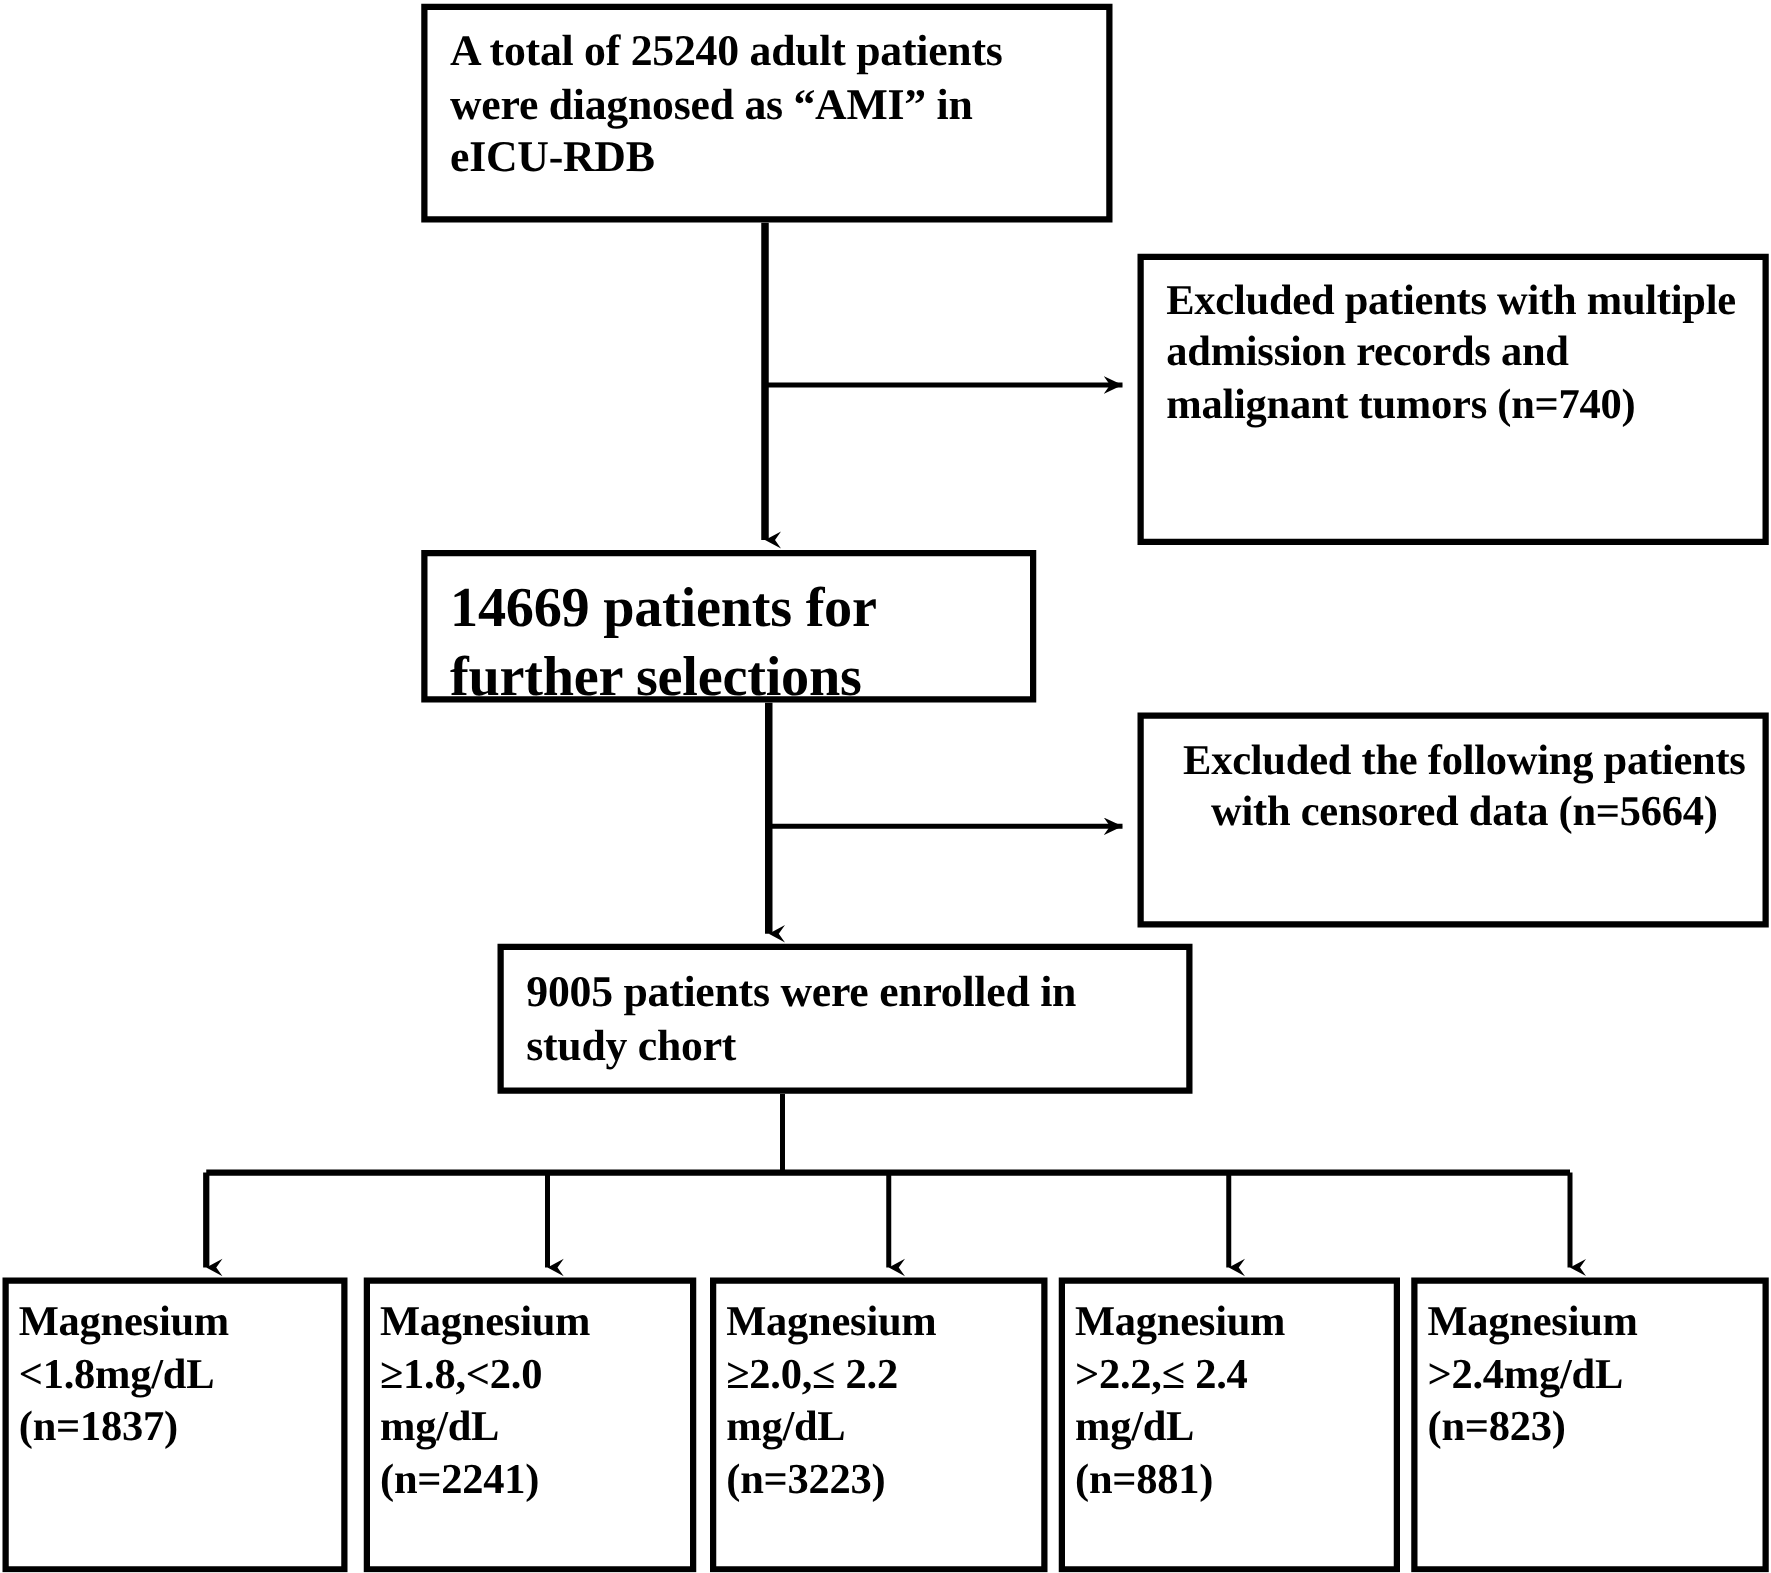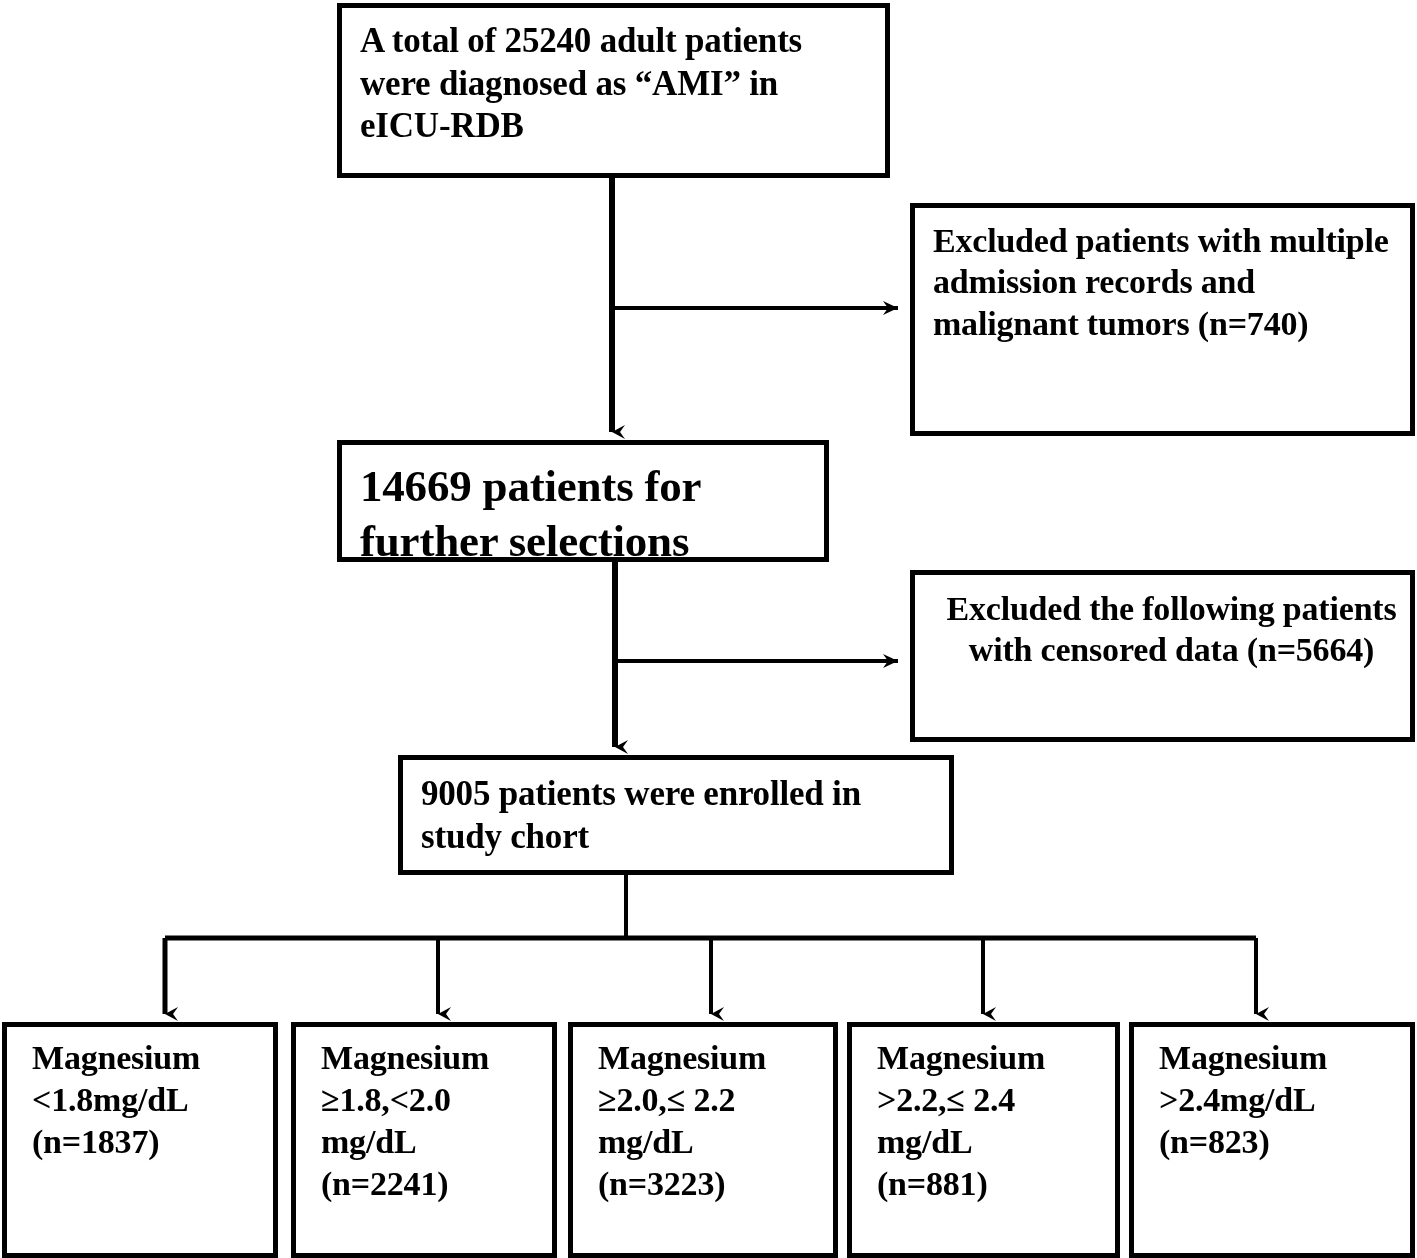--- a/index.html
+++ b/index.html
@@ -64,21 +64,21 @@
   #node-excl-2 {
     left: 910px; top: 570px; width: 505px; height: 172px;
     padding: 13px 0 0 18px;
     font-size: 34px;
     text-align: center;
   }
   
   .group-node {
     top: 1022px;
     height: 236px;
-    padding: 10px 6px 0 25px;
+    padding: 10px 6px 0 8px;
     font-size: 34px;
     line-height: 1.24;
   }
   #node-grp-1 { left: 2px;    width: 276px; }
   #node-grp-2 { left: 291px;  width: 266px; }
   #node-grp-3 { left: 568px;  width: 270px; }
   #node-grp-4 { left: 847px;  width: 273px; }
   #node-grp-5 { left: 1129px; width: 286px; }
 </style>
 </head>

